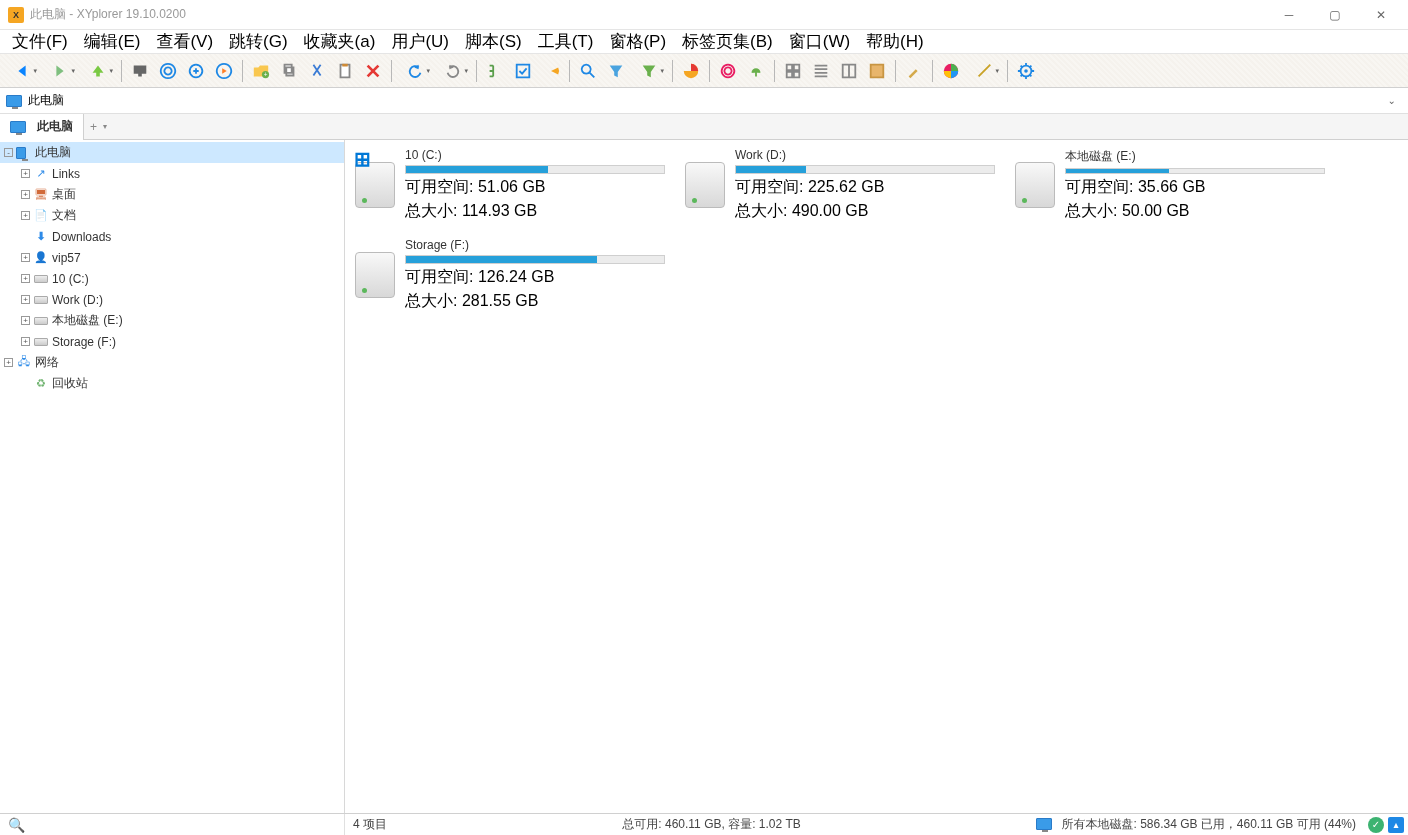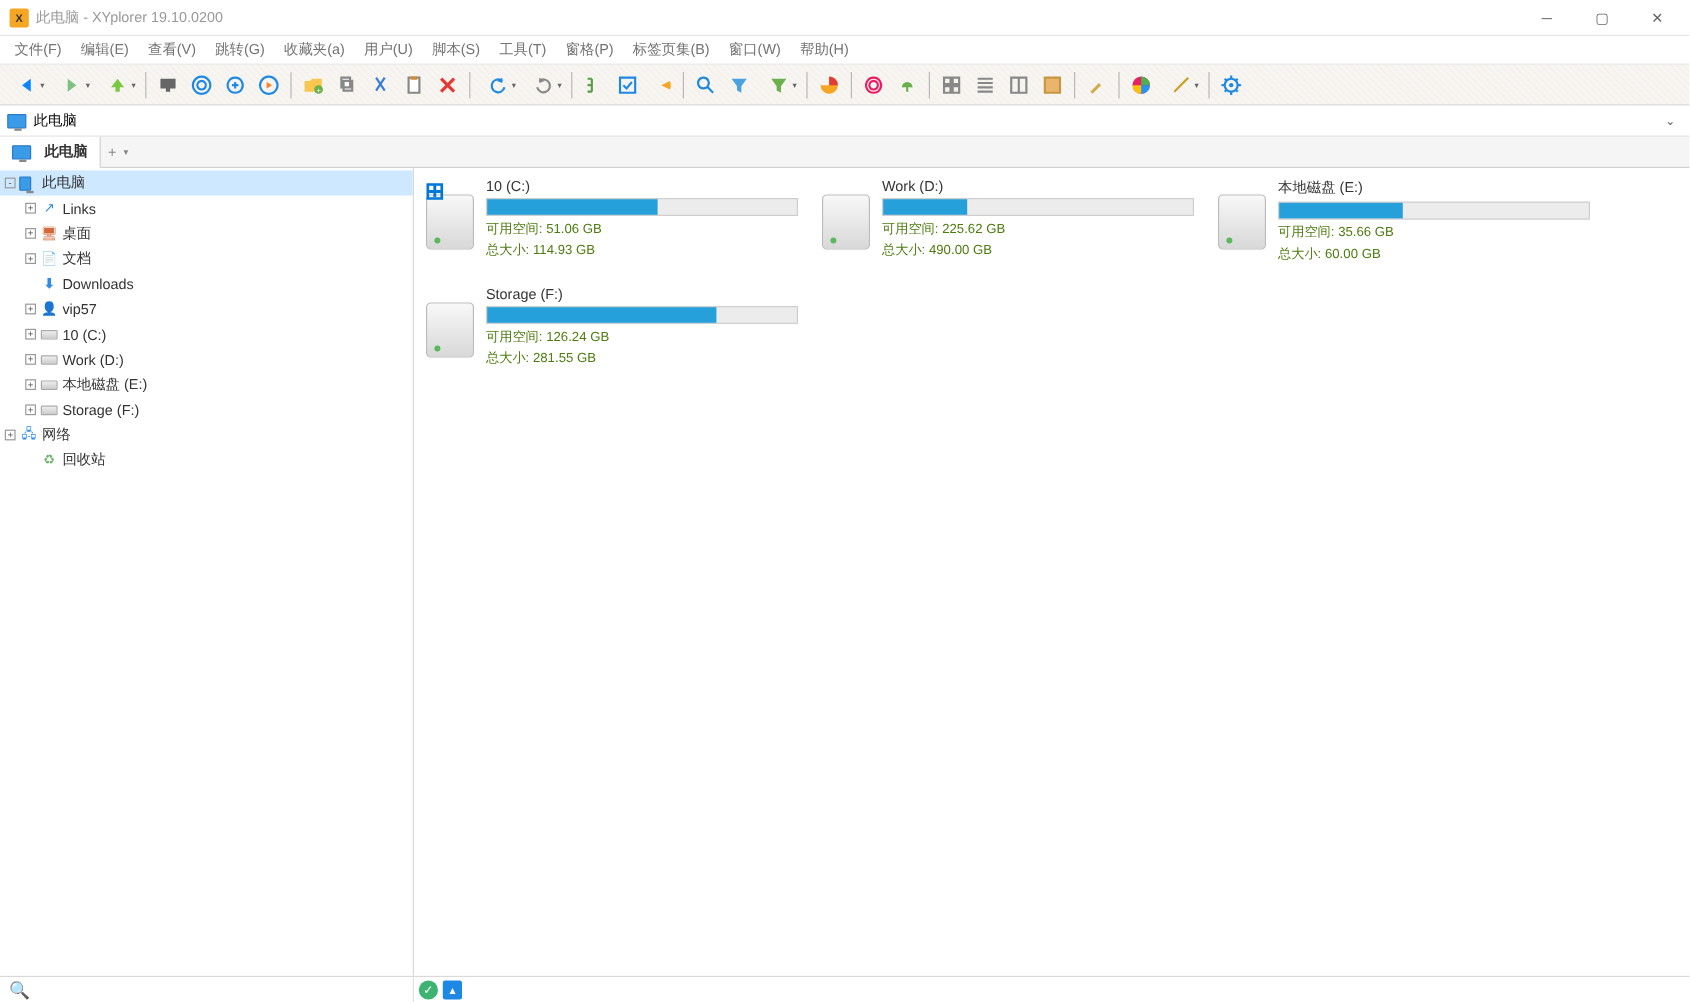--- a/index.html
+++ b/index.html
@@ -7,21 +7,21 @@
 
 
 .titlebar { height: 30px; background: #fff; display: flex; align-items: center; padding: 0 4px 0 8px; border-bottom: 1px solid #e5e5e5; }
 .titlebar .app-icon { width: 16px; height: 16px; background: #f5a623; border-radius: 2px; display: flex; align-items: center; justify-content: center; font-size: 9px; font-weight: bold; color: #333; }
 .titlebar .title { margin-left: 6px; color: #999; font-size: 12px; }
 .titlebar .win-btns { margin-left: auto; display: flex; }
 .win-btn { width: 46px; height: 30px; display: flex; align-items: center; justify-content: center; color: #666; }
 
 
 .menubar { height: 24px; display: flex; align-items: center; padding: 0 4px; border-bottom: 1px solid #e5e5e5; background: #fff; }
-.menubar .item { padding: 3px 8px; color: #737373; font-size: 12px; }
+.menubar .item { padding: 3px 8px; color: #000000; font-size: 17px; }
 
 
 .toolbar { height: 34px; background: repeating-linear-gradient(45deg, #f8f6f2 0, #f8f6f2 2px, #f5f2ed 2px, #f5f2ed 4px); display: flex; align-items: center; padding: 0 4px; border-bottom: 1px solid #d0d0d0; gap: 2px; }
 .tbtn { width: 26px; height: 26px; display: flex; align-items: center; justify-content: center; border-radius: 2px; position: relative; }
 .tbtn.drop { width: 36px; }
 .tbtn.drop::after { content: "▾"; font-size: 7px; color: #666; position: absolute; right: 3px; }
 .tsep { width: 1px; height: 22px; background: #b8b8b8; margin: 0 3px; }
 
 
 .ico { width: 18px; height: 18px; display: block; }
@@ -52,21 +52,21 @@
 
 .drives { flex: 1; padding: 8px 10px; overflow: auto; background: #fff; display: flex; flex-wrap: wrap; align-content: flex-start; gap: 16px 20px; }
 .drive { width: 310px; height: 74px; display: flex; gap: 10px; }
 .drive .dicon { width: 46px; height: 46px; margin-top: 14px; background: linear-gradient(#f8f8f8, #d8d8d8); border: 1px solid #bbb; border-radius: 4px; position: relative; }
 .drive .dicon::after { content: ""; position: absolute; left: 6px; bottom: 4px; width: 5px; height: 5px; background: #5cb85c; border-radius: 50%; }
 .drive .dicon.os::before { content: "⊞"; position: absolute; left: -2px; top: -16px; color: #0078d7; font-size: 20px; font-weight: bold; }
 .dinfo { flex: 1; display: flex; flex-direction: column; gap: 3px; }
 .dname { font-size: 12px; color: #333; }
 .dbar { height: 15px; width: 260px; background: #ececec; border: 1px solid #cfcfcf; position: relative; }
 .dfill { height: 100%; background: #26a0da; }
-.dfree, .dsize { font-size: 11px; color: #4d7c0f; }
+.dfree, .dsize { font-size: 16px; color: #000000; }
 
 
 .statusbar { height: 22px; border-top: 1px solid #d0d0d0; display: flex; align-items: center; background: #fff; font-size: 12px; color: #444; }
 .status-left { width: 345px; display: flex; align-items: center; padding: 0 8px; border-right: 1px solid #e0e0e0; height:100%; }
 .status-mid { flex: 1; display: flex; align-items: center; padding: 0 8px; gap: 24px; height:100%; }
 .status-mid .seg { white-space: nowrap; }
 .status-right { padding: 0 4px; display: flex; align-items: center; gap: 4px; height:100%; }
 .sbadge { width: 16px; height: 16px; border-radius: 50%; display:flex; align-items:center; justify-content:center; color:#fff; font-size:10px; }
 
 .spacer { flex: 1; }
@@ -421,38 +421,48 @@
         </div>
       </div>
       <div class="drive">
         <div class="dicon"></div>
         <div class="dinfo">
           <div class="dname">本地磁盘 (E:)</div>
           <div class="dbar">
             <div class="dfill" style="width:40%"></div>
           </div>
           <div class="dfree">可用空间: 35.66 GB</div>
-          <div class="dsize">总大小: 60.00 GB</div>
+          <div class="dsize">总大小: 50.00 GB</div>
         </div>
       </div>
       <div class="drive">
         <div class="dicon"></div>
         <div class="dinfo">
           <div class="dname">Storage (F:)</div>
           <div class="dbar">
             <div class="dfill" style="width:74%"></div>
           </div>
           <div class="dfree">可用空间: 126.24 GB</div>
           <div class="dsize">总大小: 281.55 GB</div>
         </div>
       </div>
     </div>
 </div>
 
 <div class="statusbar">
   <div class="status-left">
     <span style="font-size:14px;color:#666;">🔍</span>
   </div>
+  <div class="status-mid">
+    <span class="seg">4 项目</span>
+    <span class="spacer"></span>
+    <span class="seg">总可用: 460.11 GB, 容量: 1.02 TB</span>
+    <span class="spacer"></span>
+    <span class="seg">
+      <span class="monitor-icn" style="vertical-align:-2px;"></span>
+      <span>所有本地磁盘: 586.34 GB 已用，460.11 GB 可用 (44%)</span>
+    </span>
+  </div>
   <div class="status-right">
     <span class="sbadge" style="background:#3cb371;">✓</span>
     <span class="sbadge" style="background:#1e88e5;border-radius:2px;">▴</span>
   </div>
 </div>
 
 </body></html>

